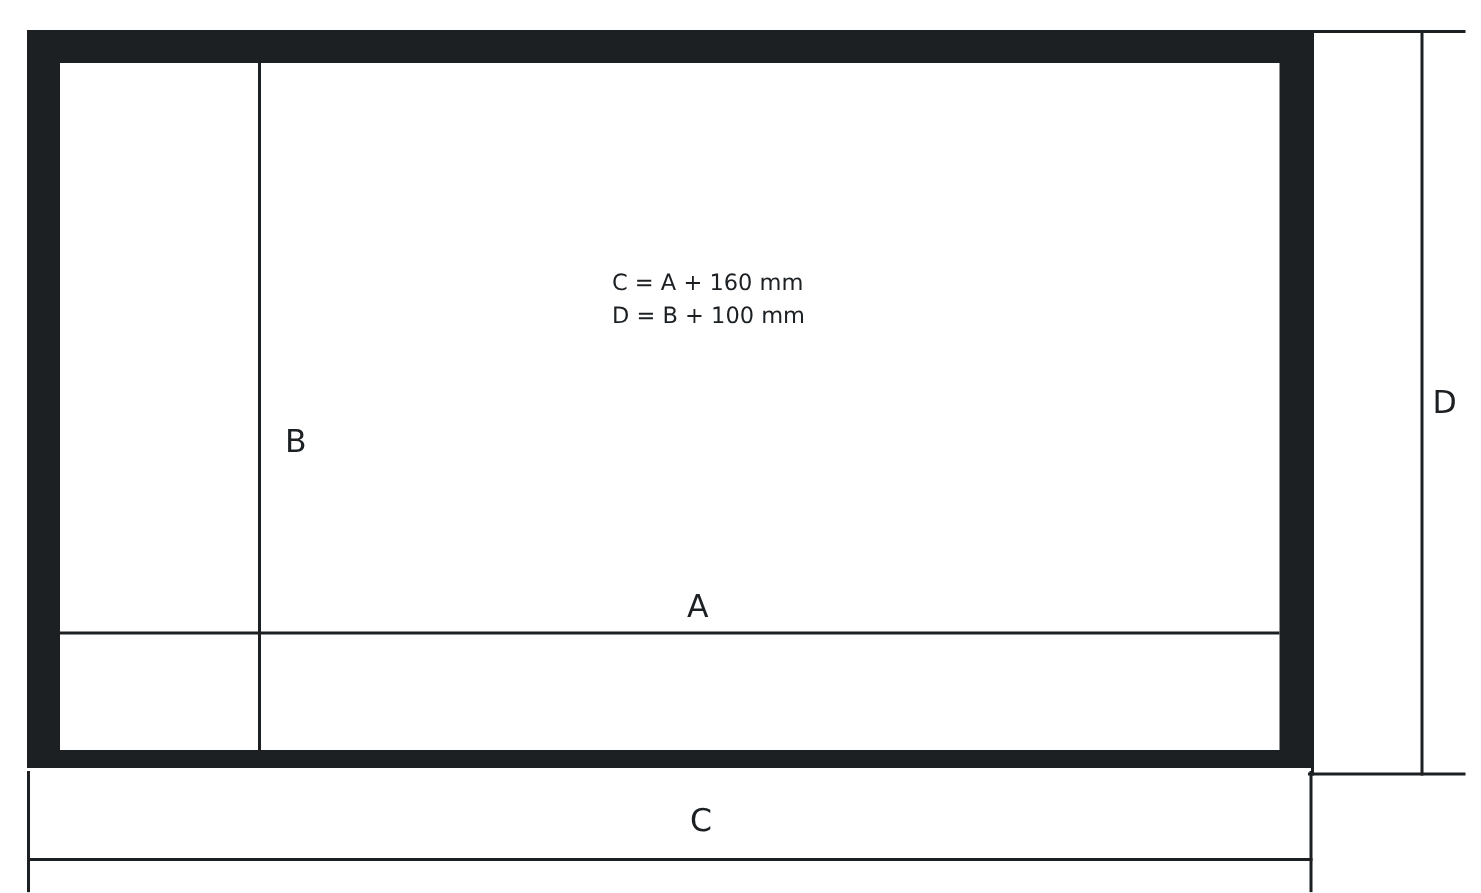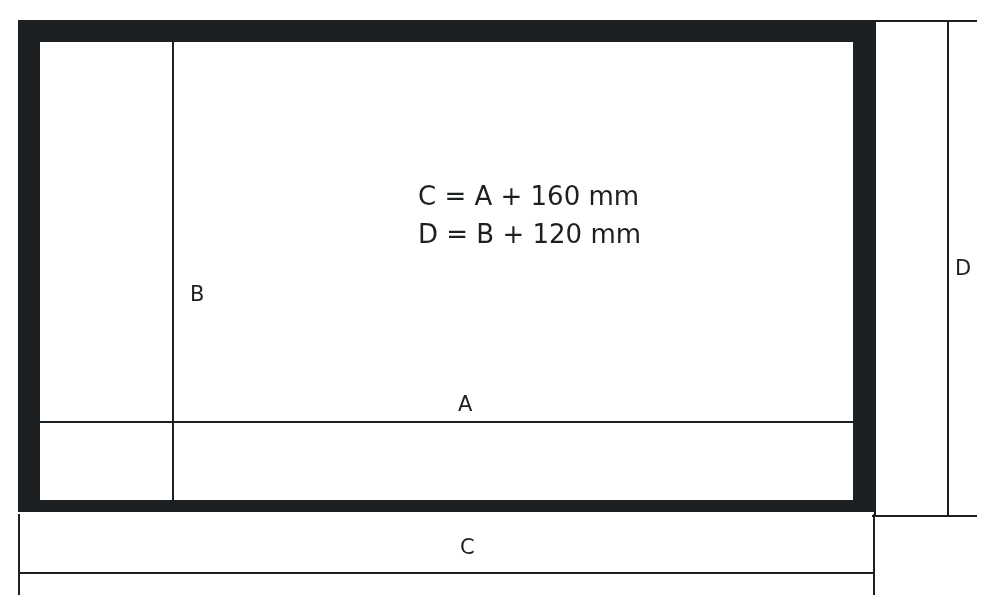--- a/index.html
+++ b/index.html
@@ -113,23 +113,23 @@
   }
   
   .label {
     position: absolute;
     color: #1c2023;
     font-size: 21px;
     line-height: 1.45;
     white-space: pre;
   }
   .label-formula {
-    left: 418px;
+    left: 408px;
     top: 178px;
-    font-size: 26px;
+    font-size: 15px;
   }
   .label-b {
     left: 190px;
     top: 279px;
   }
   .label-a {
     left: 458px;
     top: 389px;
   }
   .label-d {
@@ -154,20 +154,20 @@
 
   <div class="dim-d-side"></div>
   <div class="dim-d-tick-top"></div>
   <div class="dim-d-tick-bottom"></div>
   <div class="dim-d-line"></div>
 
   <div class="dim-c-tick-left"></div>
   <div class="dim-c-tick-right"></div>
   <div class="dim-c-line"></div>
 
-  <div class="label label-formula"><span>C = A + 160 mm</span><br><span>D = B + 120 mm</span></div>
+  <div class="label label-formula"><span>C = A + 160 mm</span><br><span>D = B + 100 mm</span></div>
 
   <div class="label label-b">B</div>
   <div class="label label-a">A</div>
   <div class="label label-d">D</div>
   <div class="label label-c">C</div>
 
 </div>
 
 </body></html>

